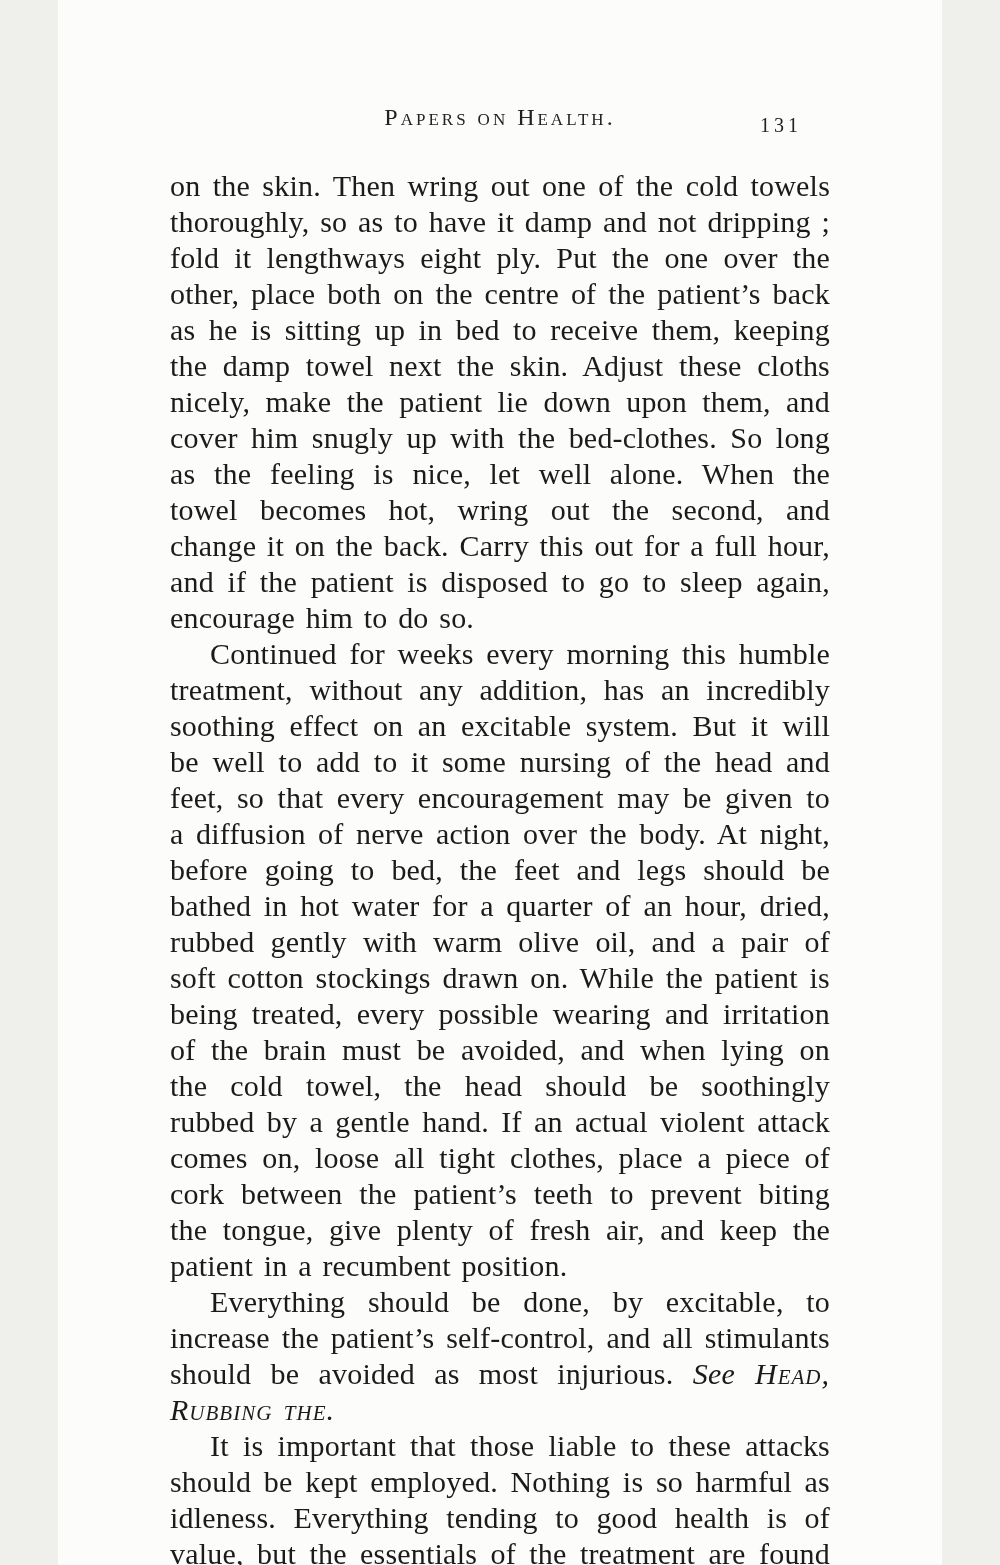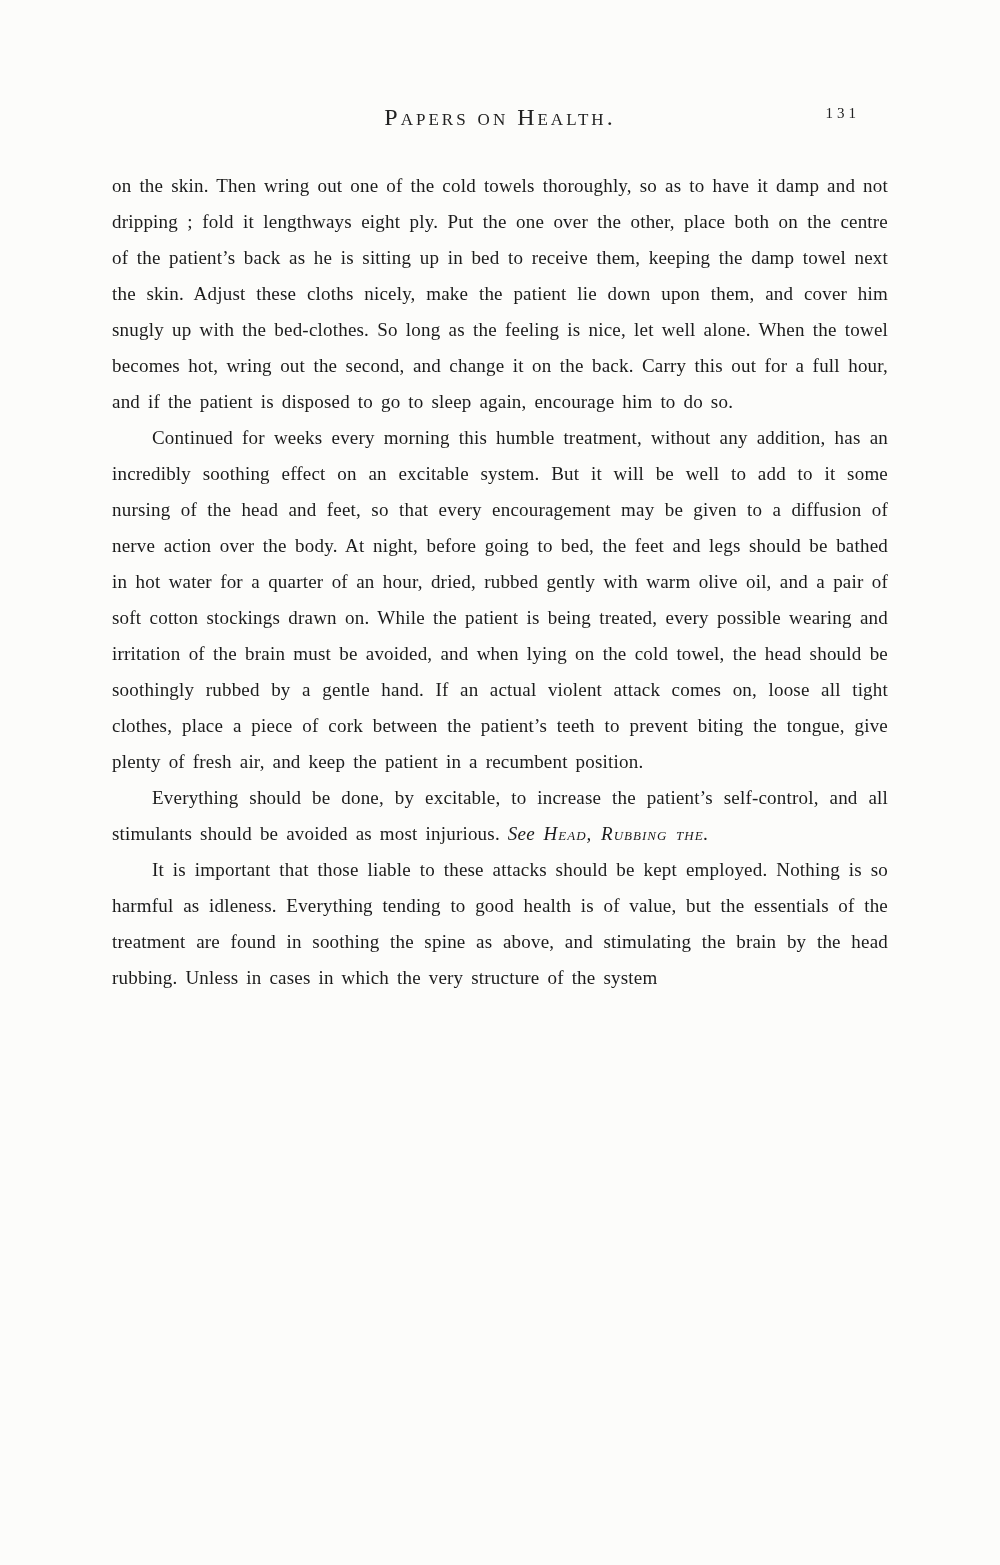--- a/index.html
+++ b/index.html
@@ -2,21 +2,21 @@
 <html><head>
 <meta charset="utf-8">
 <style>
   html, body {
     margin: 0;
     padding: 0;
     background: #efefec;
   }
   .page {
     position: relative;
-    width: 1000px;
+    width: 884px;
     height: 1565px;
     margin: 0 auto;
     background: #fcfcfa;
     box-sizing: border-box;
     padding: 104px 112px 0 112px;
     font-family: "Liberation Serif", "DejaVu Serif", serif;
     color: #1b1b1b;
     overflow: hidden;
   }
   .page-header {
@@ -28,28 +28,28 @@
     display: block;
     text-align: center;
     font-size: 24px;
     font-variant: small-caps;
     letter-spacing: 3px;
     color: #222;
   }
   .page-number {
     position: absolute;
     right: 28px;
-    top: 1px;
-    font-size: 15px;
+    top: 10px;
+    font-size: 20px;
     letter-spacing: 4px;
     color: #222;
   }
   .page-body p {
     margin: 0;
-    font-size: 19px;
+    font-size: 30px;
     line-height: 36px;
     text-align: justify;
     word-spacing: 3px;
     letter-spacing: 0.2px;
   }
   .page-body p.indent {
     text-indent: 40px;
   }
   .see-label {
     font-style: italic;

